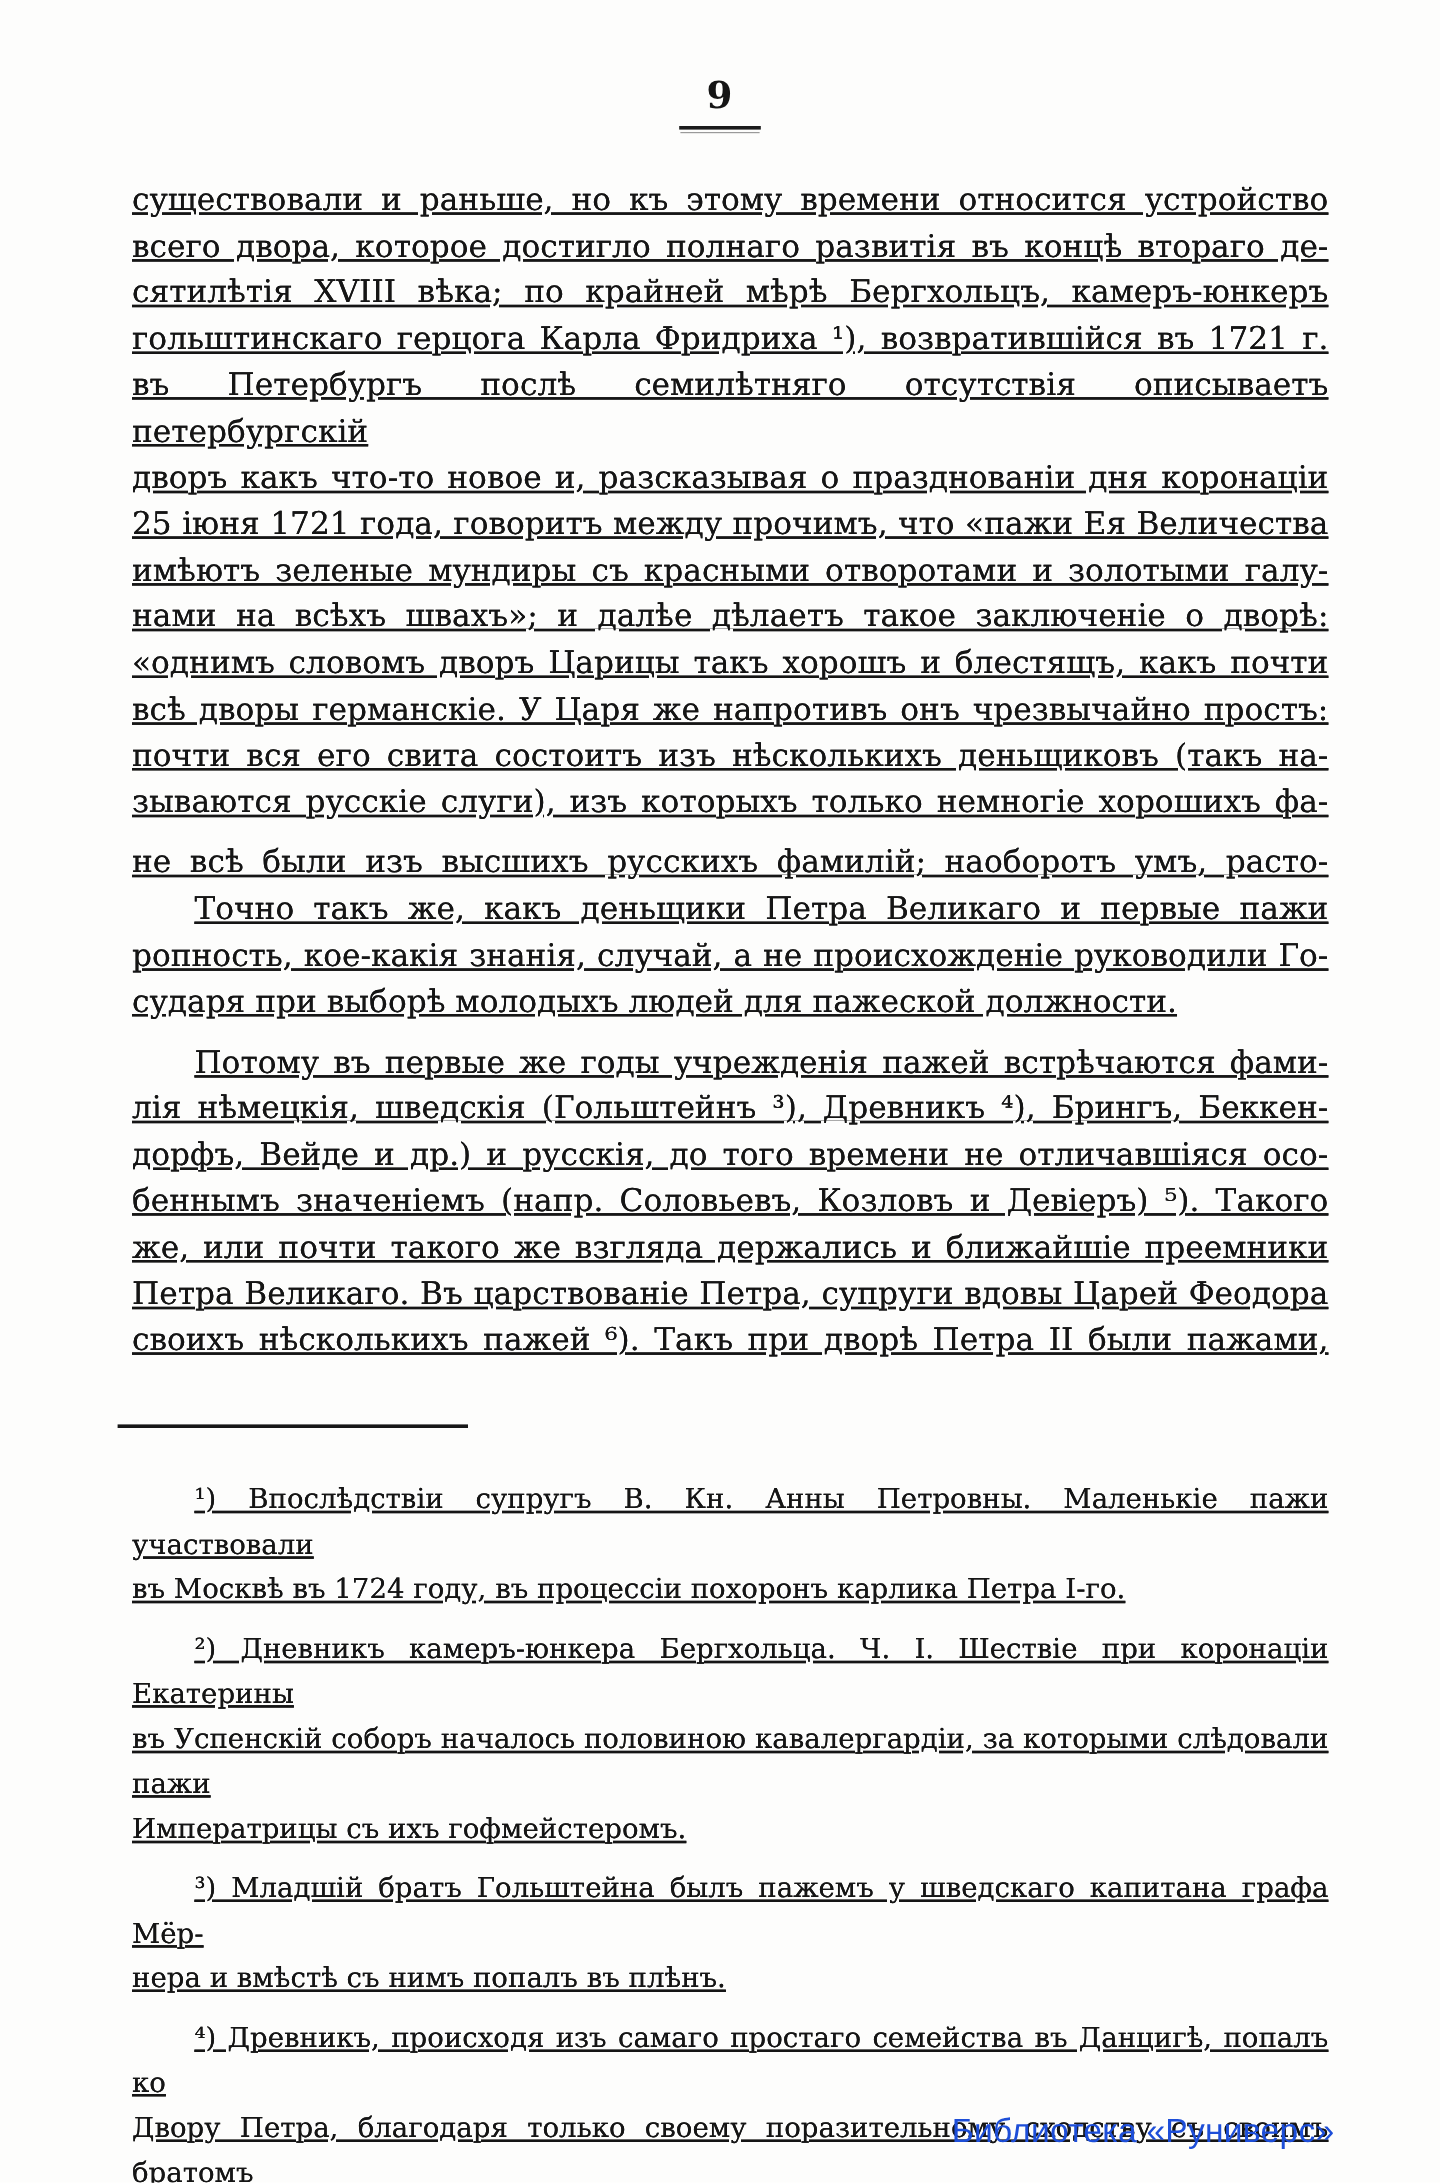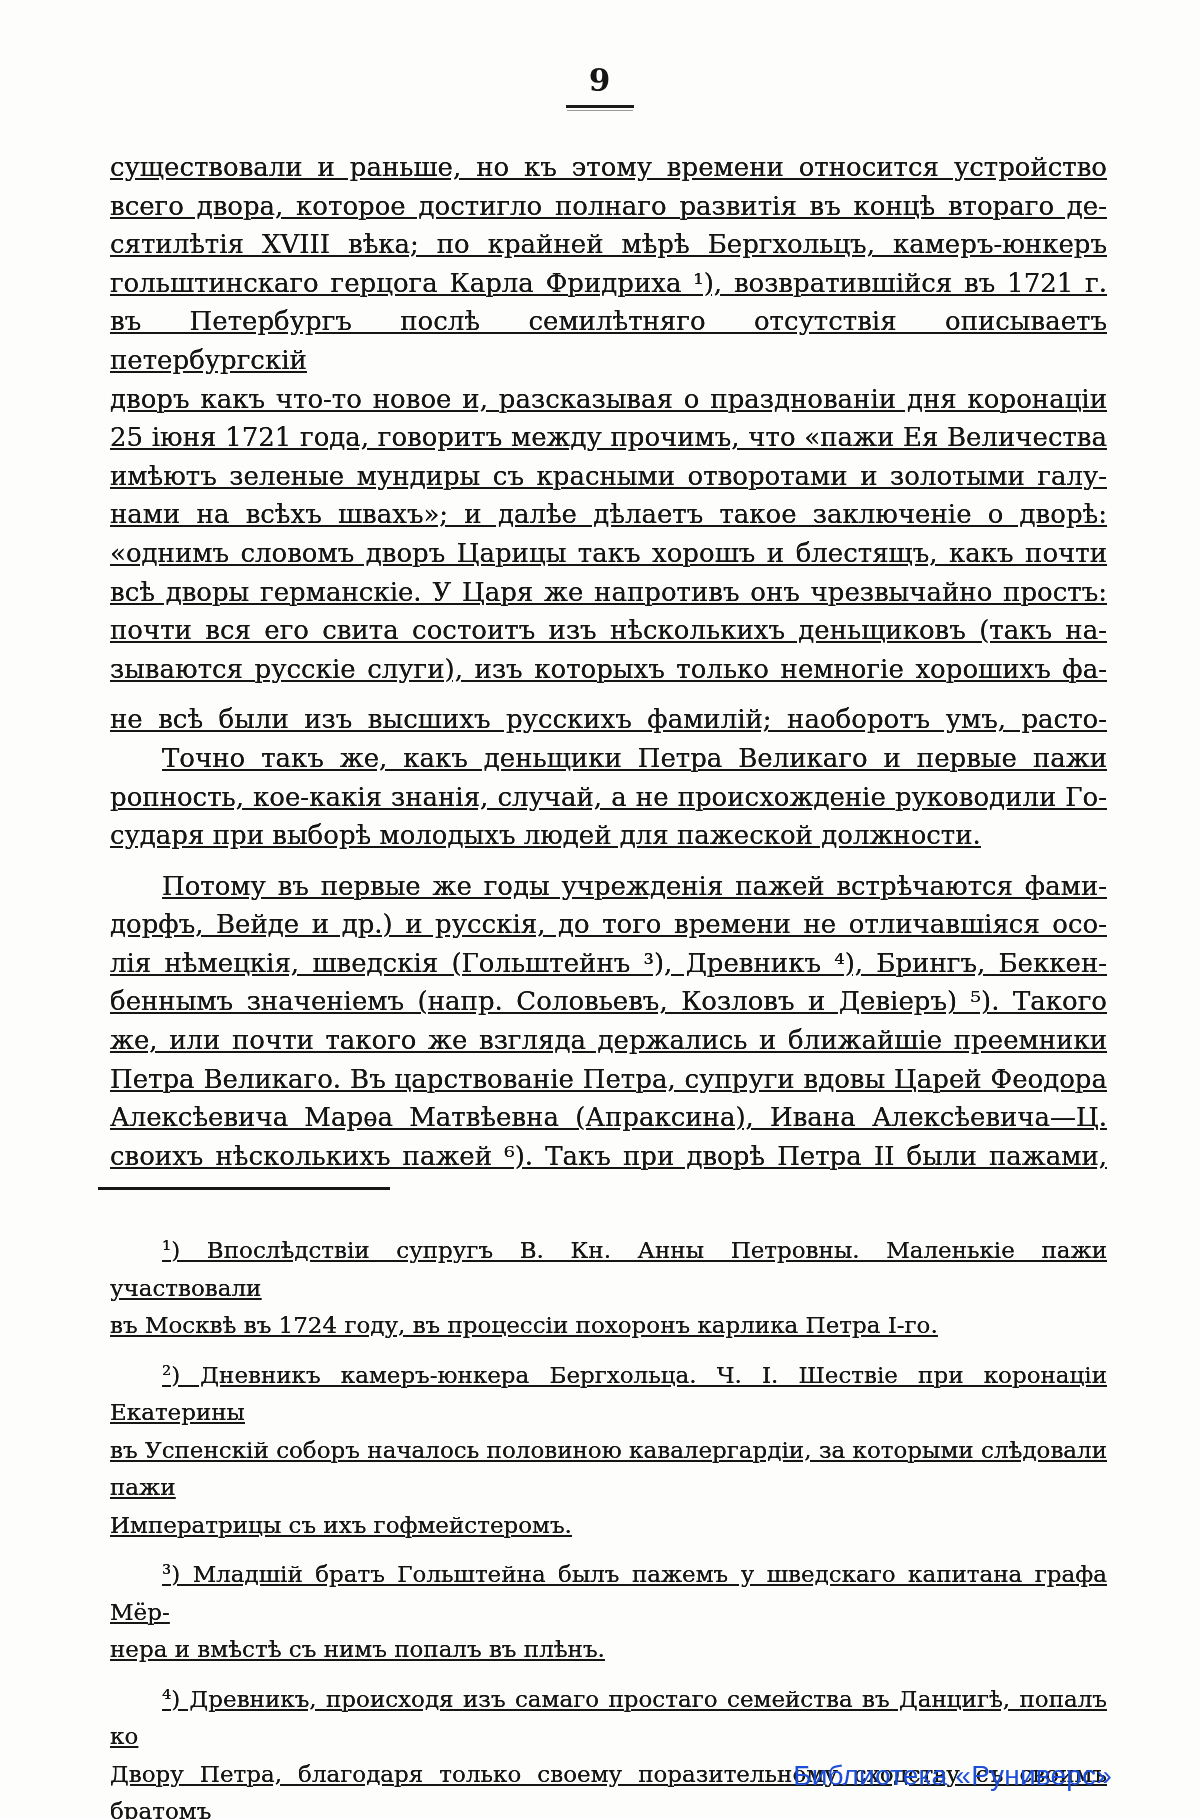--- a/index.html
+++ b/index.html
@@ -112,26 +112,25 @@
         <div class="line">зываются русскіе слуги), изъ которыхъ только немногіе хорошихъ фа-</div>
       </div>
       <div class="paragraph">
         <div class="line">не всѣ были изъ высшихъ русскихъ фамилій; наоборотъ умъ, расто-</div>
         <div class="line indent">Точно такъ же, какъ деньщики Петра Великаго и первые пажи</div>
         <div class="line">ропность, кое-какія знанія, случай, а не происхожденіе руководили Го-</div>
         <div class="line endleft">сударя при выборѣ молодыхъ людей для пажеской должности.</div>
       </div>
       <div class="paragraph">
         <div class="line indent">Потому въ первые же годы учрежденія пажей встрѣчаются фами-</div>
+        <div class="line">лія нѣмецкія, шведскія (Гольштейнъ ³), Древникъ ⁴), Брингъ, Беккен-</div>
         <div class="line">дорфъ, Вейде и др.) и русскія, до того времени не отличавшіяся осо-</div>
-        <div class="line">лія нѣмецкія, шведскія (Гольштейнъ ³), Древникъ ⁴), Брингъ, Беккен-</div>
         <div class="line">беннымъ значеніемъ (напр. Соловьевъ, Козловъ и Девіеръ) ⁵).  Такого</div>
         <div class="line">же, или почти такого же взгляда держались и ближайшіе преемники</div>
         <div class="line">Петра Великаго. Въ царствованіе Петра, супруги вдовы Царей Феодора</div>
-        <div class="line">Алексѣевича Марѳа Матвѣевна (Апраксина), Ивана Алексѣевича—Ц.</div>
         <div class="line">своихъ нѣсколькихъ пажей ⁶). Такъ при дворѣ Петра II были пажами,</div>
       </div>
     </div>
 
   <div class="fn-rule"></div>
 
   <div class="footnotes" id="footnotes">
       <div class="paragraph">
         <div class="line indent">¹) Впослѣдствіи супругъ В. Кн. Анны Петровны. Маленькіе пажи участвовали</div>
         <div class="line endleft">въ Москвѣ въ 1724 году, въ процессіи похоронъ карлика Петра I-го.</div>

